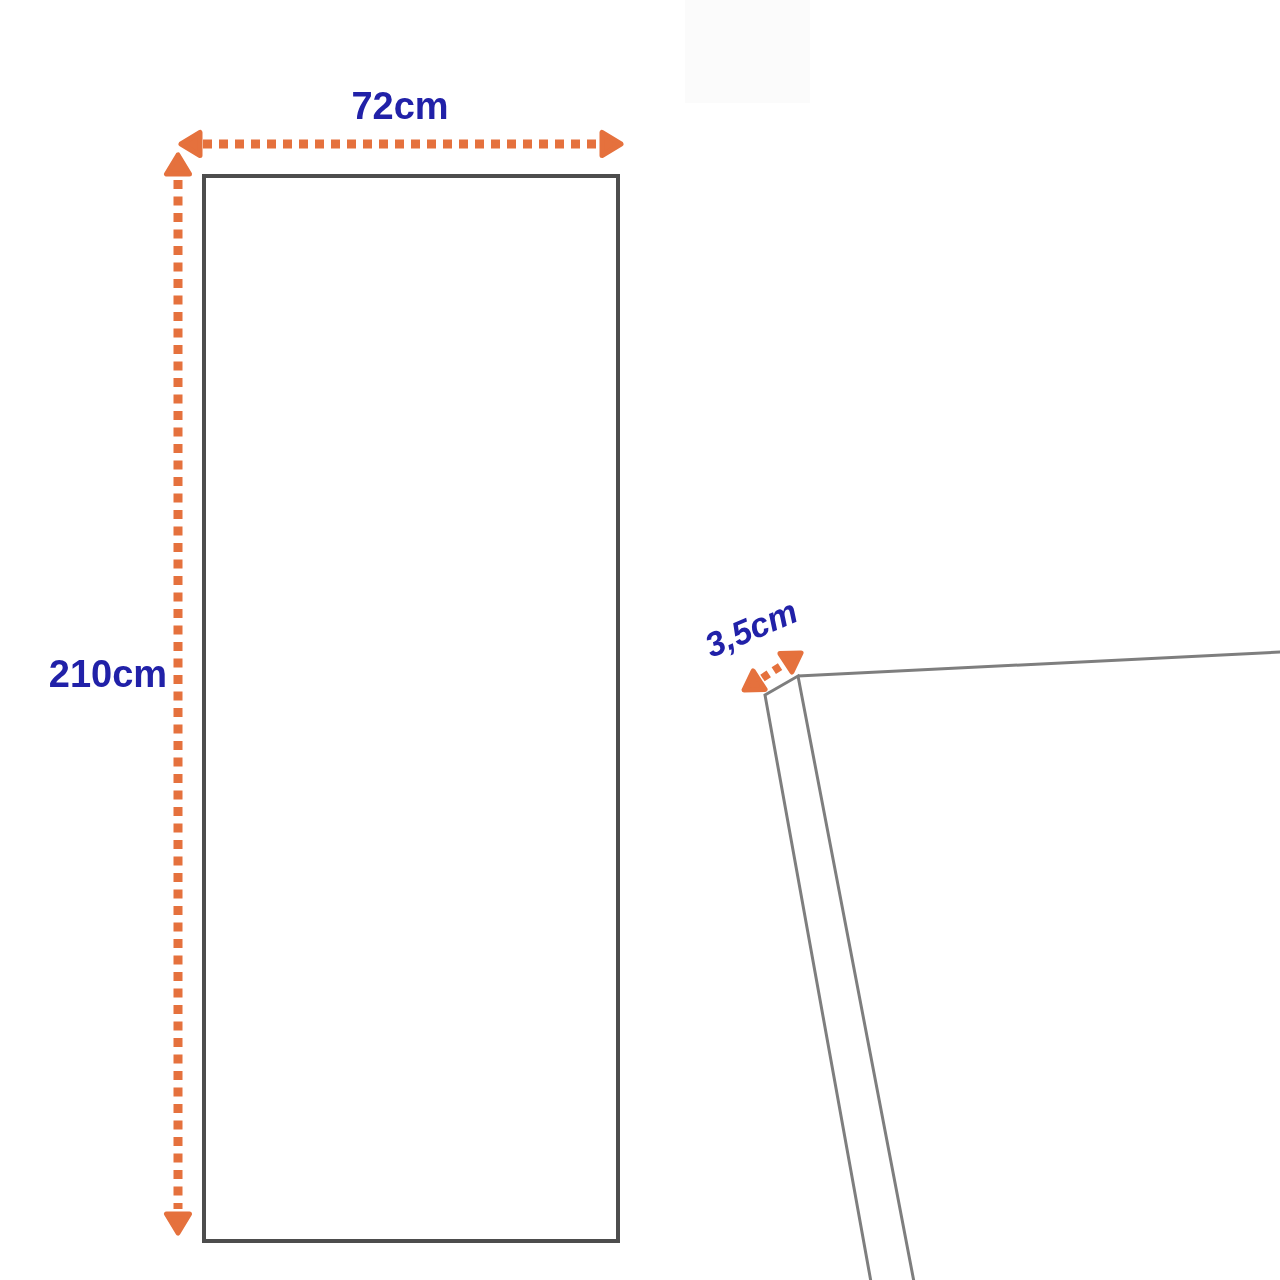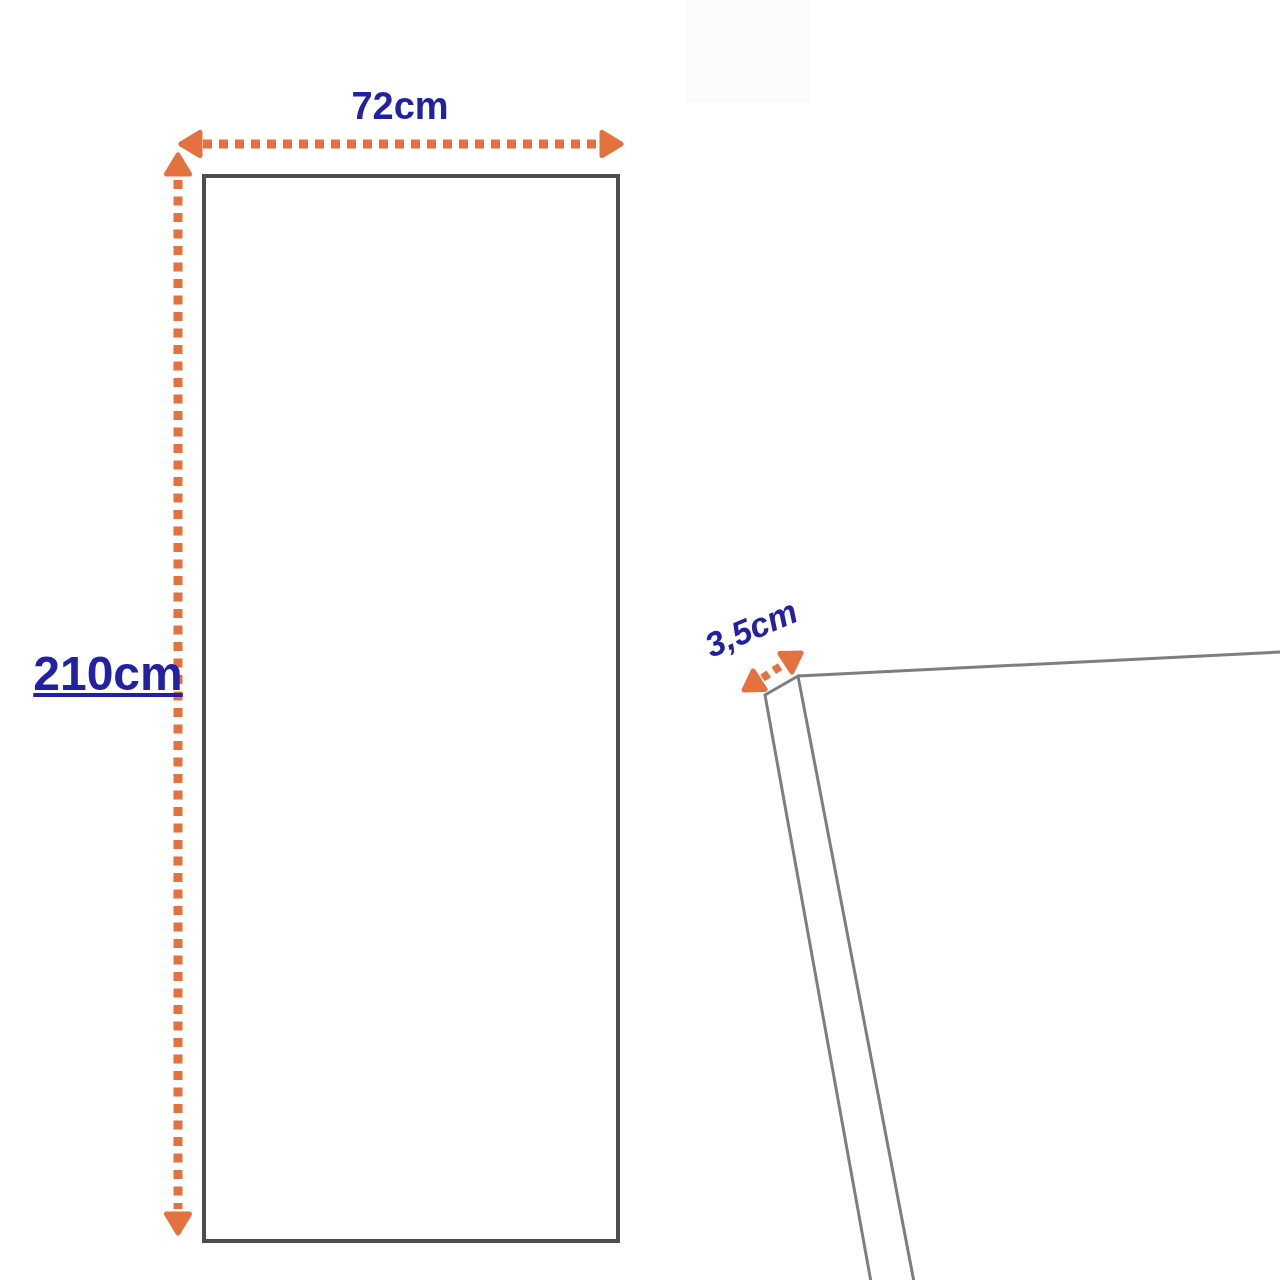--- a/index.html
+++ b/index.html
@@ -16,21 +16,21 @@
   .canvas svg{position:absolute;left:0;top:0;}
   .label{
     position:absolute;
     transform:translate(-50%,-50%);
     font-weight:bold;
     color:var(--label);
     white-space:nowrap;
     line-height:1;
   }
   .label.width{left:400px;top:106px;font-size:38px;}
-  .label.height{left:108px;top:674px;font-size:48px;text-decoration:underline;}
+  .label.height{left:108px;top:674px;font-size:38px;}
   .label.title{left:996px;top:407px;font-size:42px;font-style:italic;}
   .label.thickness{
     left:751px;top:628px;font-size:34px;font-style:italic;
     transform:translate(-50%,-50%) rotate(-23deg);
   }
   .watermark{
     position:absolute;left:685px;top:0;width:125px;height:103px;
     background:rgba(120,120,120,0.03);
   }
 </style>

